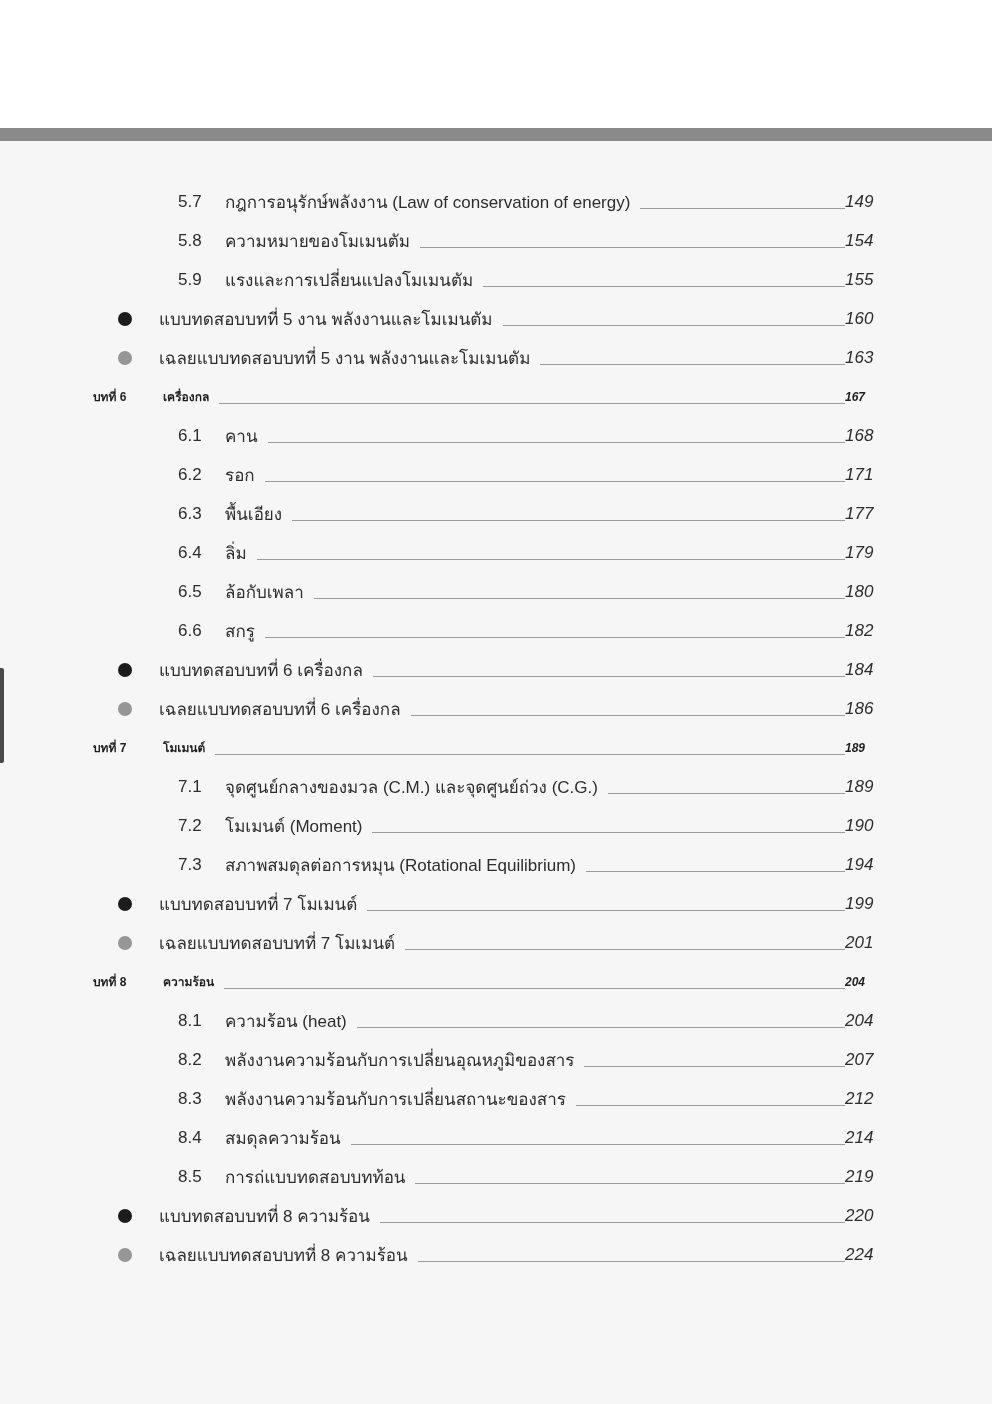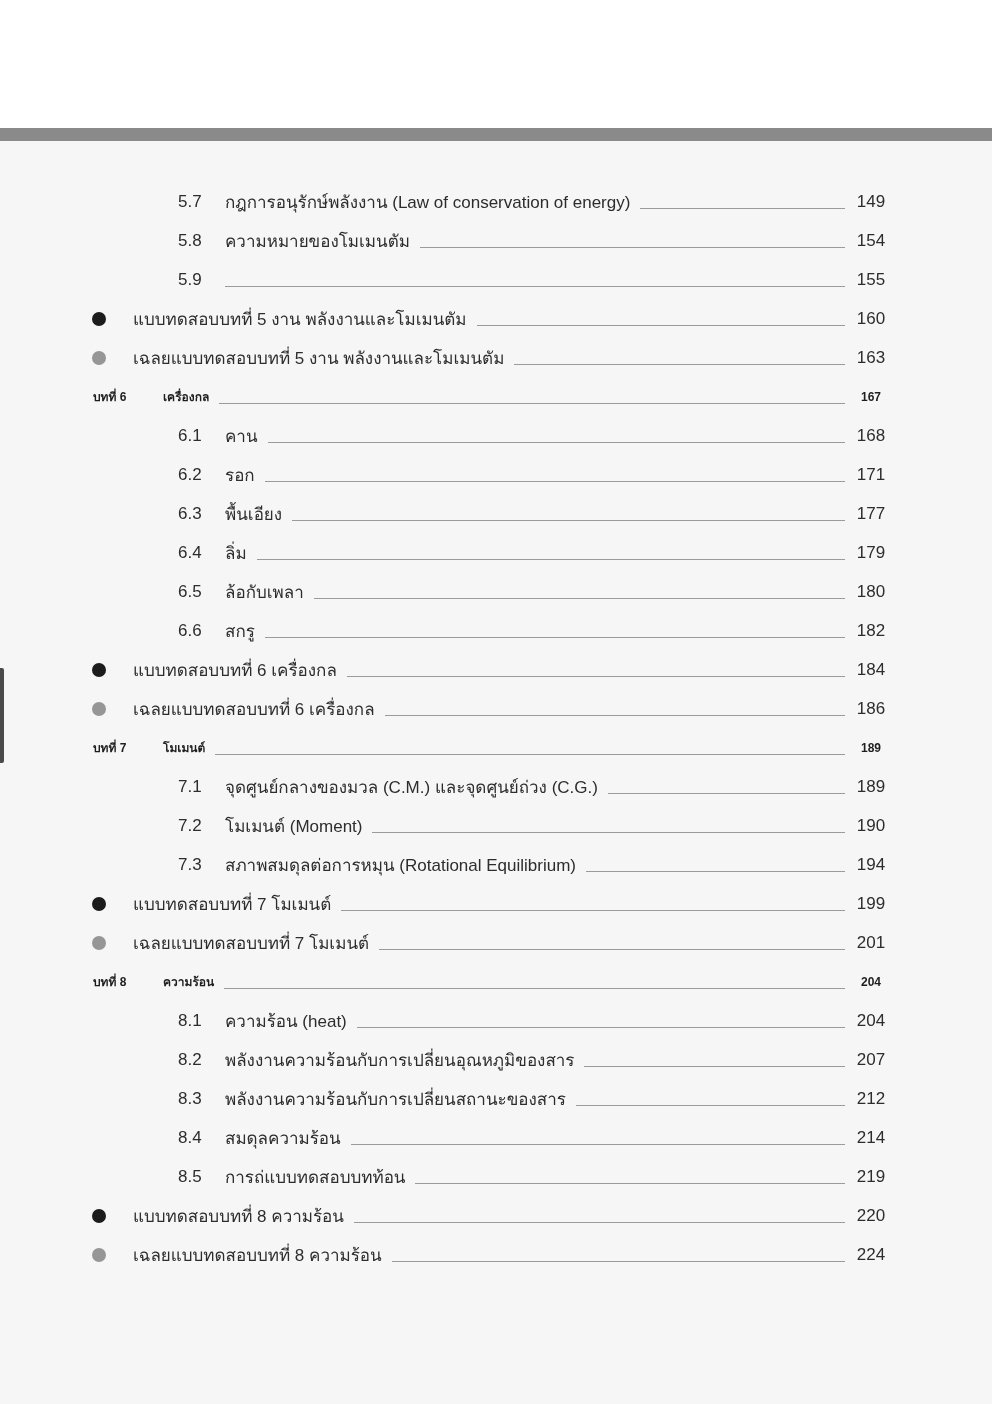--- a/index.html
+++ b/index.html
@@ -49,21 +49,21 @@
     color: #2d2d2d;
     white-space: nowrap;
   }
   .row.chapter {
     padding-left: 93px;
     font-weight: bold;
     color: #1e1e1e;
     font-size: 12px;
   }
   .row.section { padding-left: 178px; }
-  .row.test, .row.answer { padding-left: 92px; }
+  .row.test, .row.answer { padding-left: 118px; }
   .chapnum {
     width: 70px;
     flex: 0 0 auto;
   }
   .secnum {
     width: 47px;
     flex: 0 0 auto;
   }
   .bullet {
     width: 14px;
@@ -82,21 +82,22 @@
     flex: 1 1 auto;
     height: 0;
     border-bottom: 1px solid #9b9b9b;
     align-self: center;
     margin-top: 14px;
     margin-right: 0;
   }
   .pagenum {
     flex: 0 0 auto;
     width: 52px;
-    text-align: center;
+    text-align: left;
+    font-style: italic;
   }
 </style>
 </head>
 <body>
 
 <div class="screen">
   <div class="top-white"></div>
   <div class="top-bar"></div>
   <div class="content">
     <div class="left-tab"></div>
@@ -108,20 +109,21 @@
           <span class="pagenum">149</span>
         </div>
         <div class="row section">
           <span class="secnum">5.8</span>
           <span class="title">ความหมายของโมเมนตัม</span>
           <span class="leader"></span>
           <span class="pagenum">154</span>
         </div>
         <div class="row section">
           <span class="secnum">5.9</span>
+          <span class="title">แรงและการเปลี่ยนแปลงโมเมนตัม</span>
           <span class="leader"></span>
           <span class="pagenum">155</span>
         </div>
         <div class="row test">
           <span class="bullet"></span>
           <span class="title">แบบทดสอบบทที่ 5 งาน พลังงานและโมเมนตัม</span>
           <span class="leader"></span>
           <span class="pagenum">160</span>
         </div>
         <div class="row answer">

